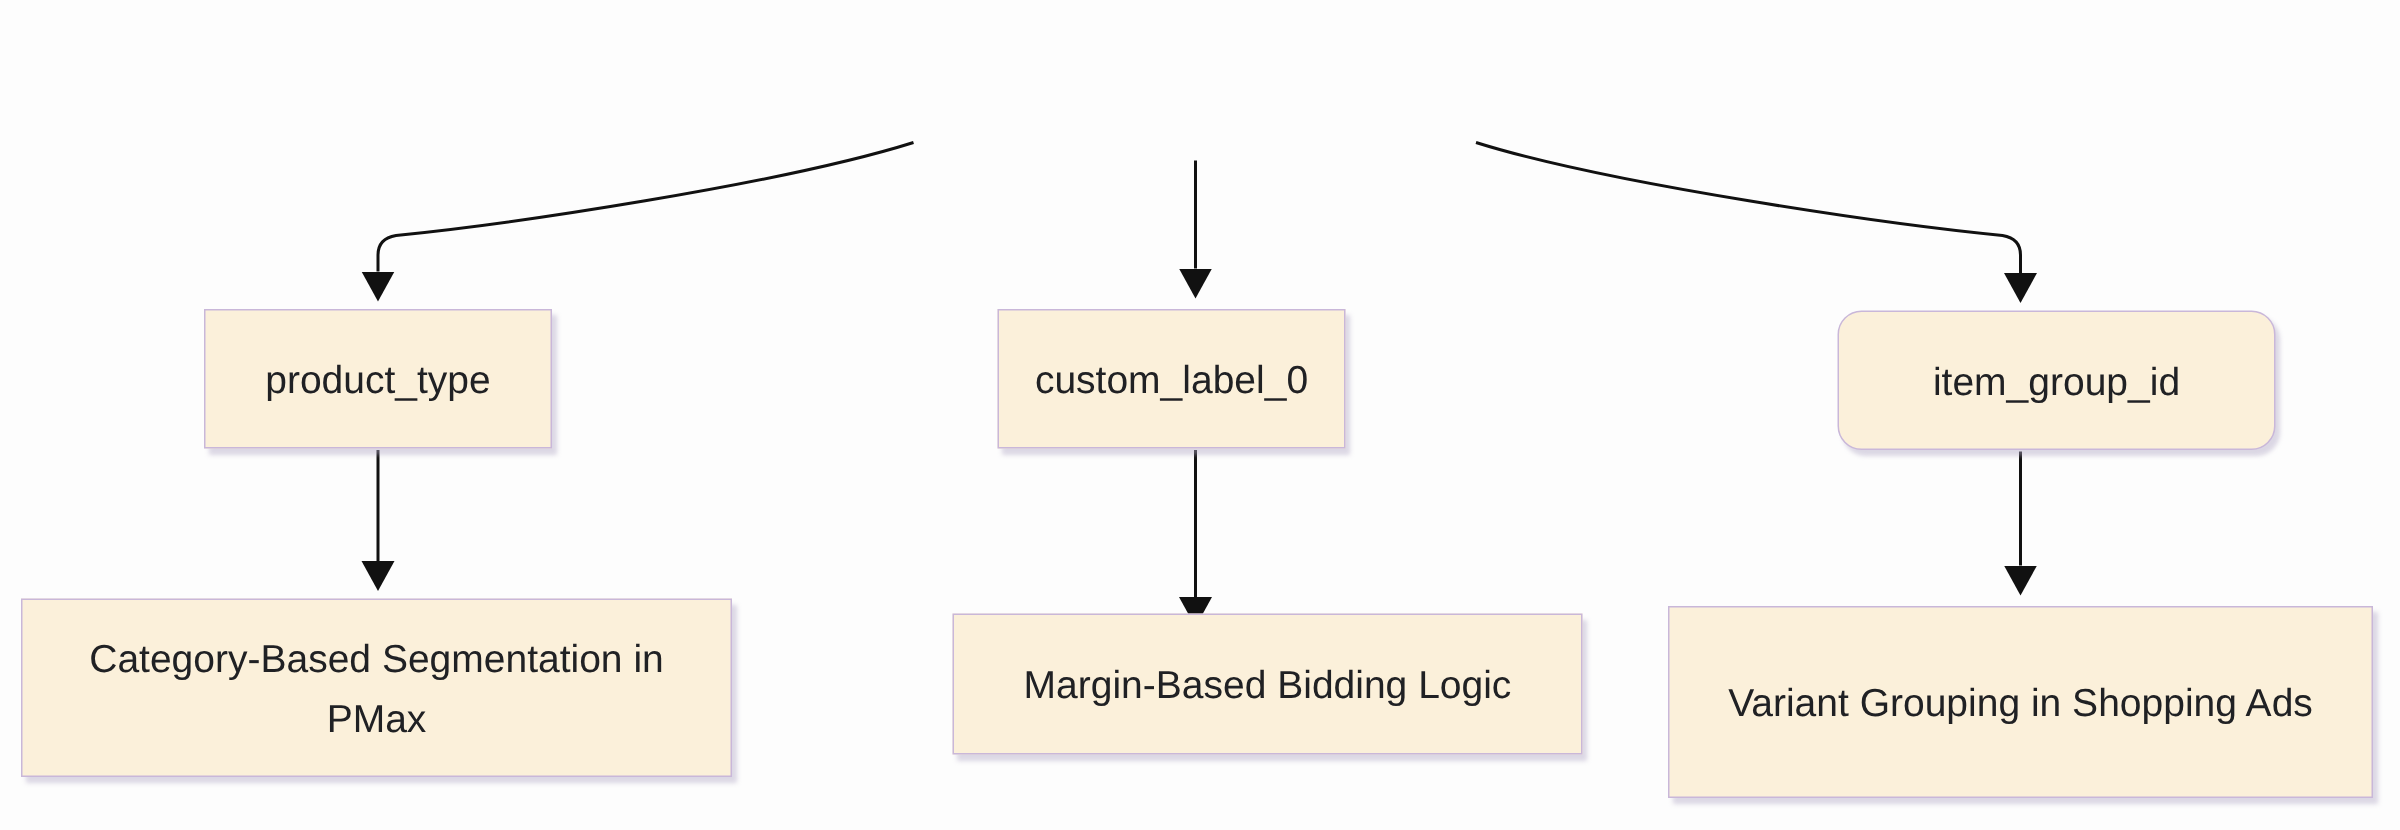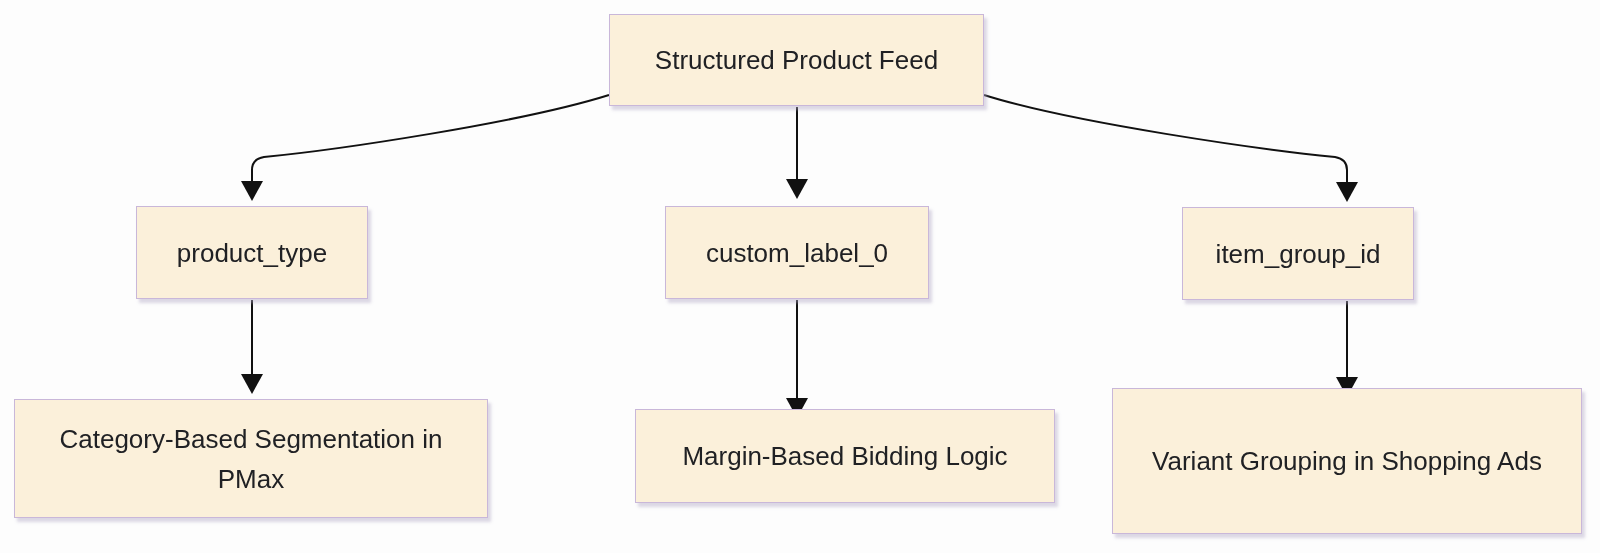--- a/index.html
+++ b/index.html
@@ -36,25 +36,25 @@
     align-items: center;
     justify-content: center;
     text-align: center;
     font-size: 26px;
     line-height: 40px;
   }
   .node .label { padding: 0 20px; }
   
   .n-root           { left: 609px;  top: 14px;  width: 375px; height: 92px;  }
   .n-product-type   { left: 136px;  top: 206px; width: 232px; height: 93px; justify-content: center;  }
-  .n-custom-label-0 { left: 665px;  top: 206px; width: 264px; height: 93px;  }
-  .n-item-group-id  { left: 1182px; top: 207px; width: 232px; height: 93px;  }
+  .n-custom-label-0 { left: 665px;  top: 206px; width: 232px; height: 93px;  }
+  .n-item-group-id  { left: 1225px; top: 207px; width: 292px; height: 93px; border-radius: 16px;  }
   .n-pmax           { left: 14px;   top: 399px; width: 474px; height: 119px; }
   .n-bidding        { left: 587px;  top: 409px; width: 420px; height: 94px; margin-left: 48px;  }
-  .n-variant        { left: 1112px; top: 388px; width: 470px; height: 146px; align-items: center; }
+  .n-variant        { left: 1112px; top: 404px; width: 470px; height: 128px; align-items: center; }
   .edge-path {
     fill: none;
     stroke: var(--edge);
     stroke-width: 2px;
   }
 </style>
 </head>
 <body>
 
 <div class="canvas">
@@ -66,23 +66,20 @@
       </marker>
     </defs>
     <path class="edge-path" d="M609,95 C520,123 336,150 264,157 Q252,159 252,170 L252,181" marker-end="url(#arrowhead)"></path>
     <path class="edge-path" d="M797,107 L797,179" marker-end="url(#arrowhead)"></path>
     <path class="edge-path" d="M984,95 C1073,123 1263,150 1335,157 Q1347,159 1347,170 L1347,182" marker-end="url(#arrowhead)"></path>
     <path class="edge-path" d="M252,300 L252,374" marker-end="url(#arrowhead)"></path>
     <path class="edge-path" d="M797,300 L797,398" marker-end="url(#arrowhead)"></path>
     <path class="edge-path" d="M1347,301 L1347,377" marker-end="url(#arrowhead)"></path>
   </svg>
 
-  <div class="node n-root">
-    <span class="label">Structured Product Feed</span>
-  </div>
 
   <div class="node n-product-type">
     <span class="label">product_type</span>
   </div>
 
   <div class="node n-custom-label-0">
     <span class="label">custom_label_0</span>
   </div>
 
   <div class="node n-item-group-id">

